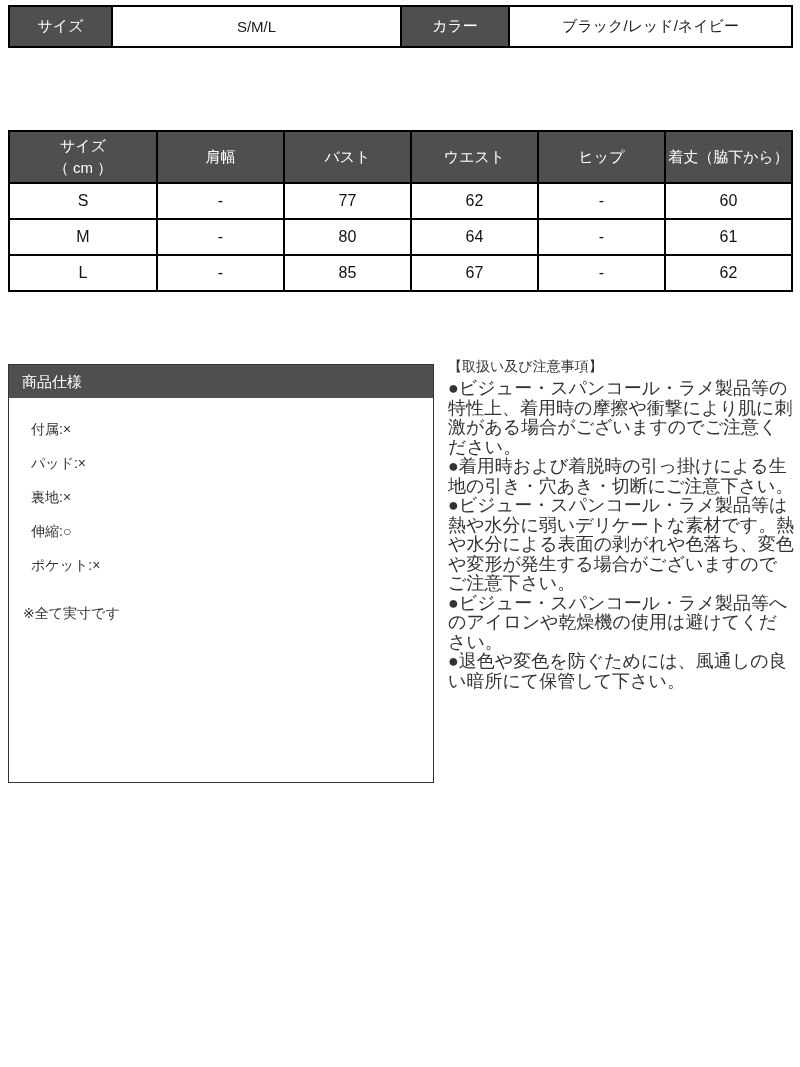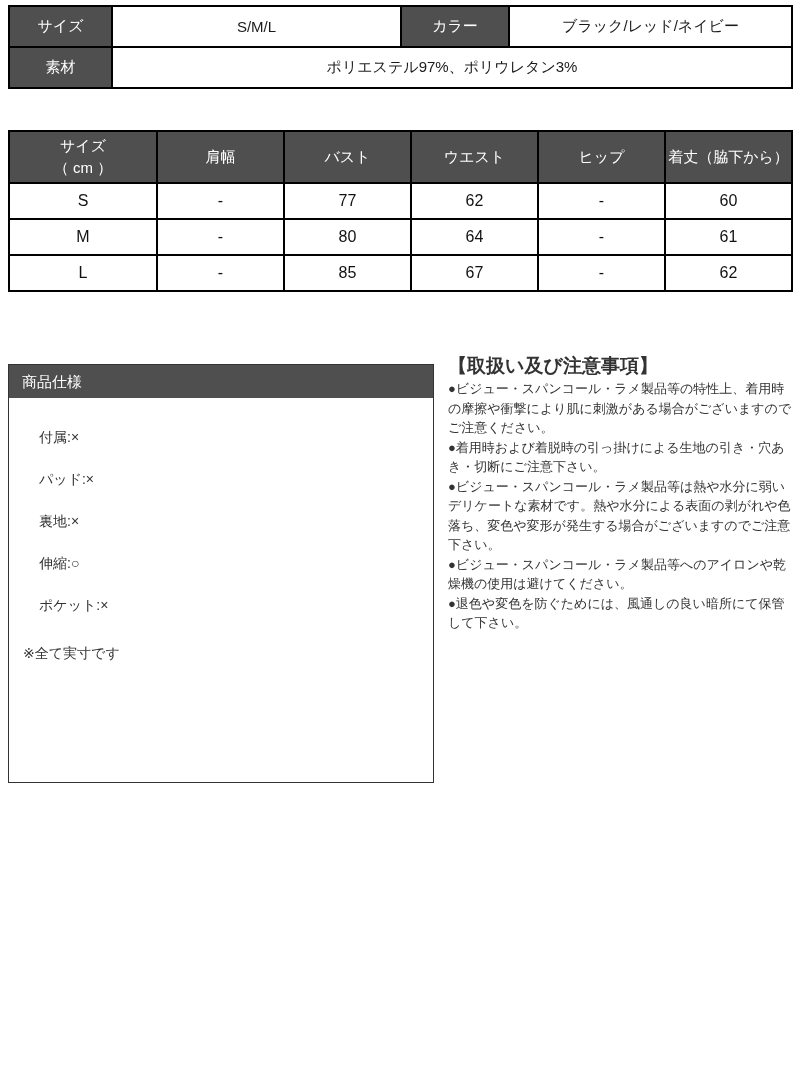--- a/index.html
+++ b/index.html
@@ -48,34 +48,34 @@
   }
   #spec-header {
     background: #4f4f4f; color: #ffffff;
     height: 33px; line-height: 33px;
     padding-left: 13px; font-size: 15px;
   }
   #spec-content {
     padding: 10px 14px;
     font-size: 14px; line-height: 26px; color: #333;
   }
-  .spec-line { margin: 16px; }
+  .spec-line { margin: 8px; }
   #spec-note { margin: 22px 0 0 0; }
 
   
   #precautions {
     position: absolute; left: 448px; top: 356px;
     width: 347px; color: #333;
   }
   #precautions-title {
-    font-size: 19px; font-weight: bold;
+    font-size: 14px; font-weight: normal;
     margin: 0 0 3px 0; line-height: 20px;
   }
   .precaution-item {
-    margin: 0; font-size: 13px; line-height: 19.5px;
+    margin: 0; font-size: 18px; line-height: 19.5px;
     text-align: left;
   }
 </style>
 </head>
 <body>
 
 <div id="page">
 
   <table id="top-table">
     <colgroup>
@@ -83,24 +83,20 @@
         <col style="width:289px">
         <col style="width:108px">
         <col style="width:283px">
     </colgroup>
     <tbody>
         <tr>
       <th class="dark-cell">サイズ</th>
       <td>S/M/L</td>
       <th class="dark-cell">カラー</th>
       <td>ブラック/レッド/ネイビー</td>
-    </tr>
-    <tr>
-      <th class="dark-cell">素材</th>
-      <td colspan="3">ポリエステル97%、ポリウレタン3%</td>
     </tr>
   </tbody>
     </table>
 
   <table id="size-table">
     <colgroup>
       <col style="width:148px">
         <col style="width:127px">
         <col style="width:127px">
         <col style="width:127px">

